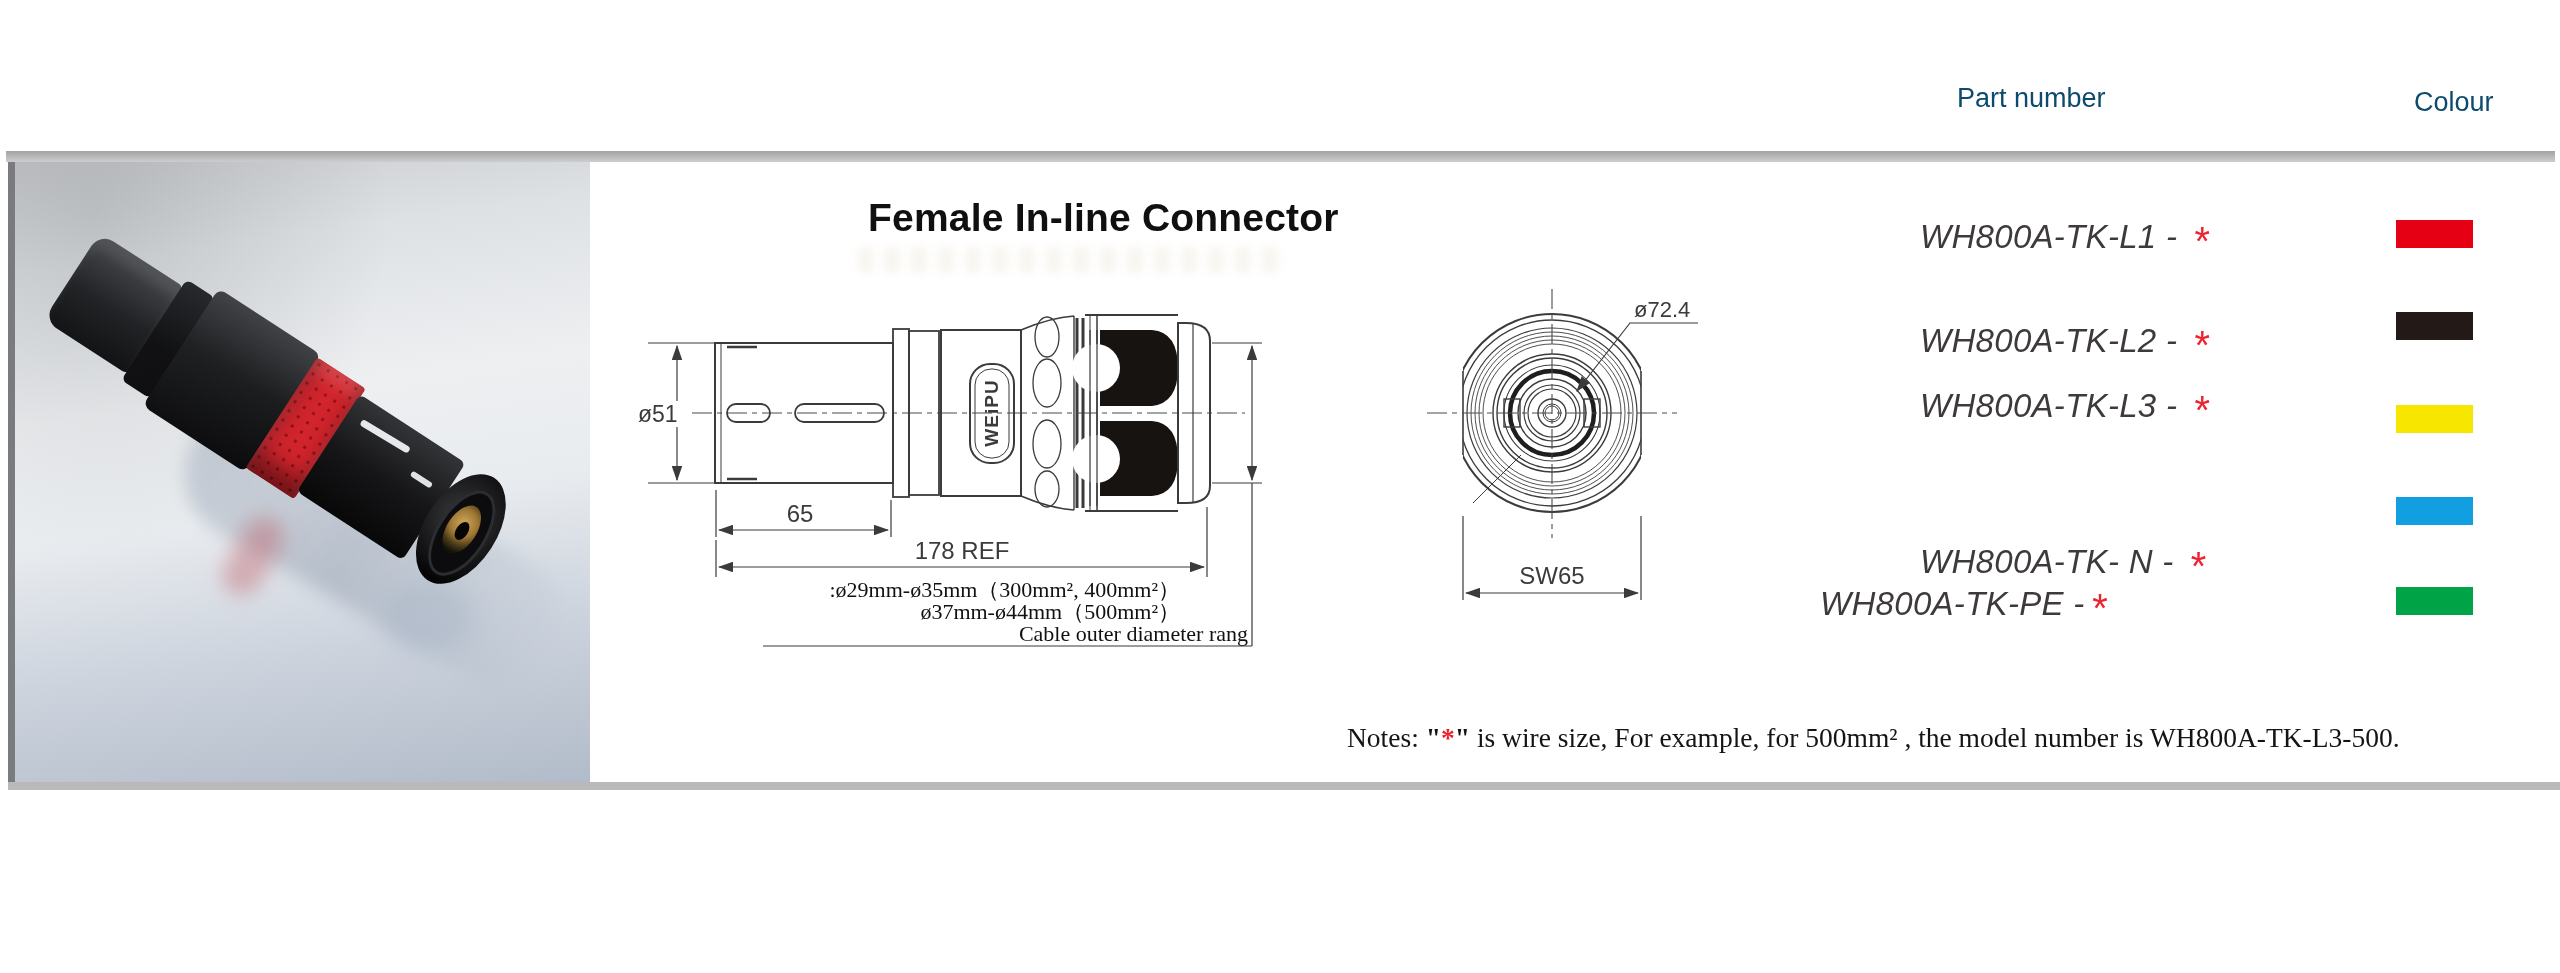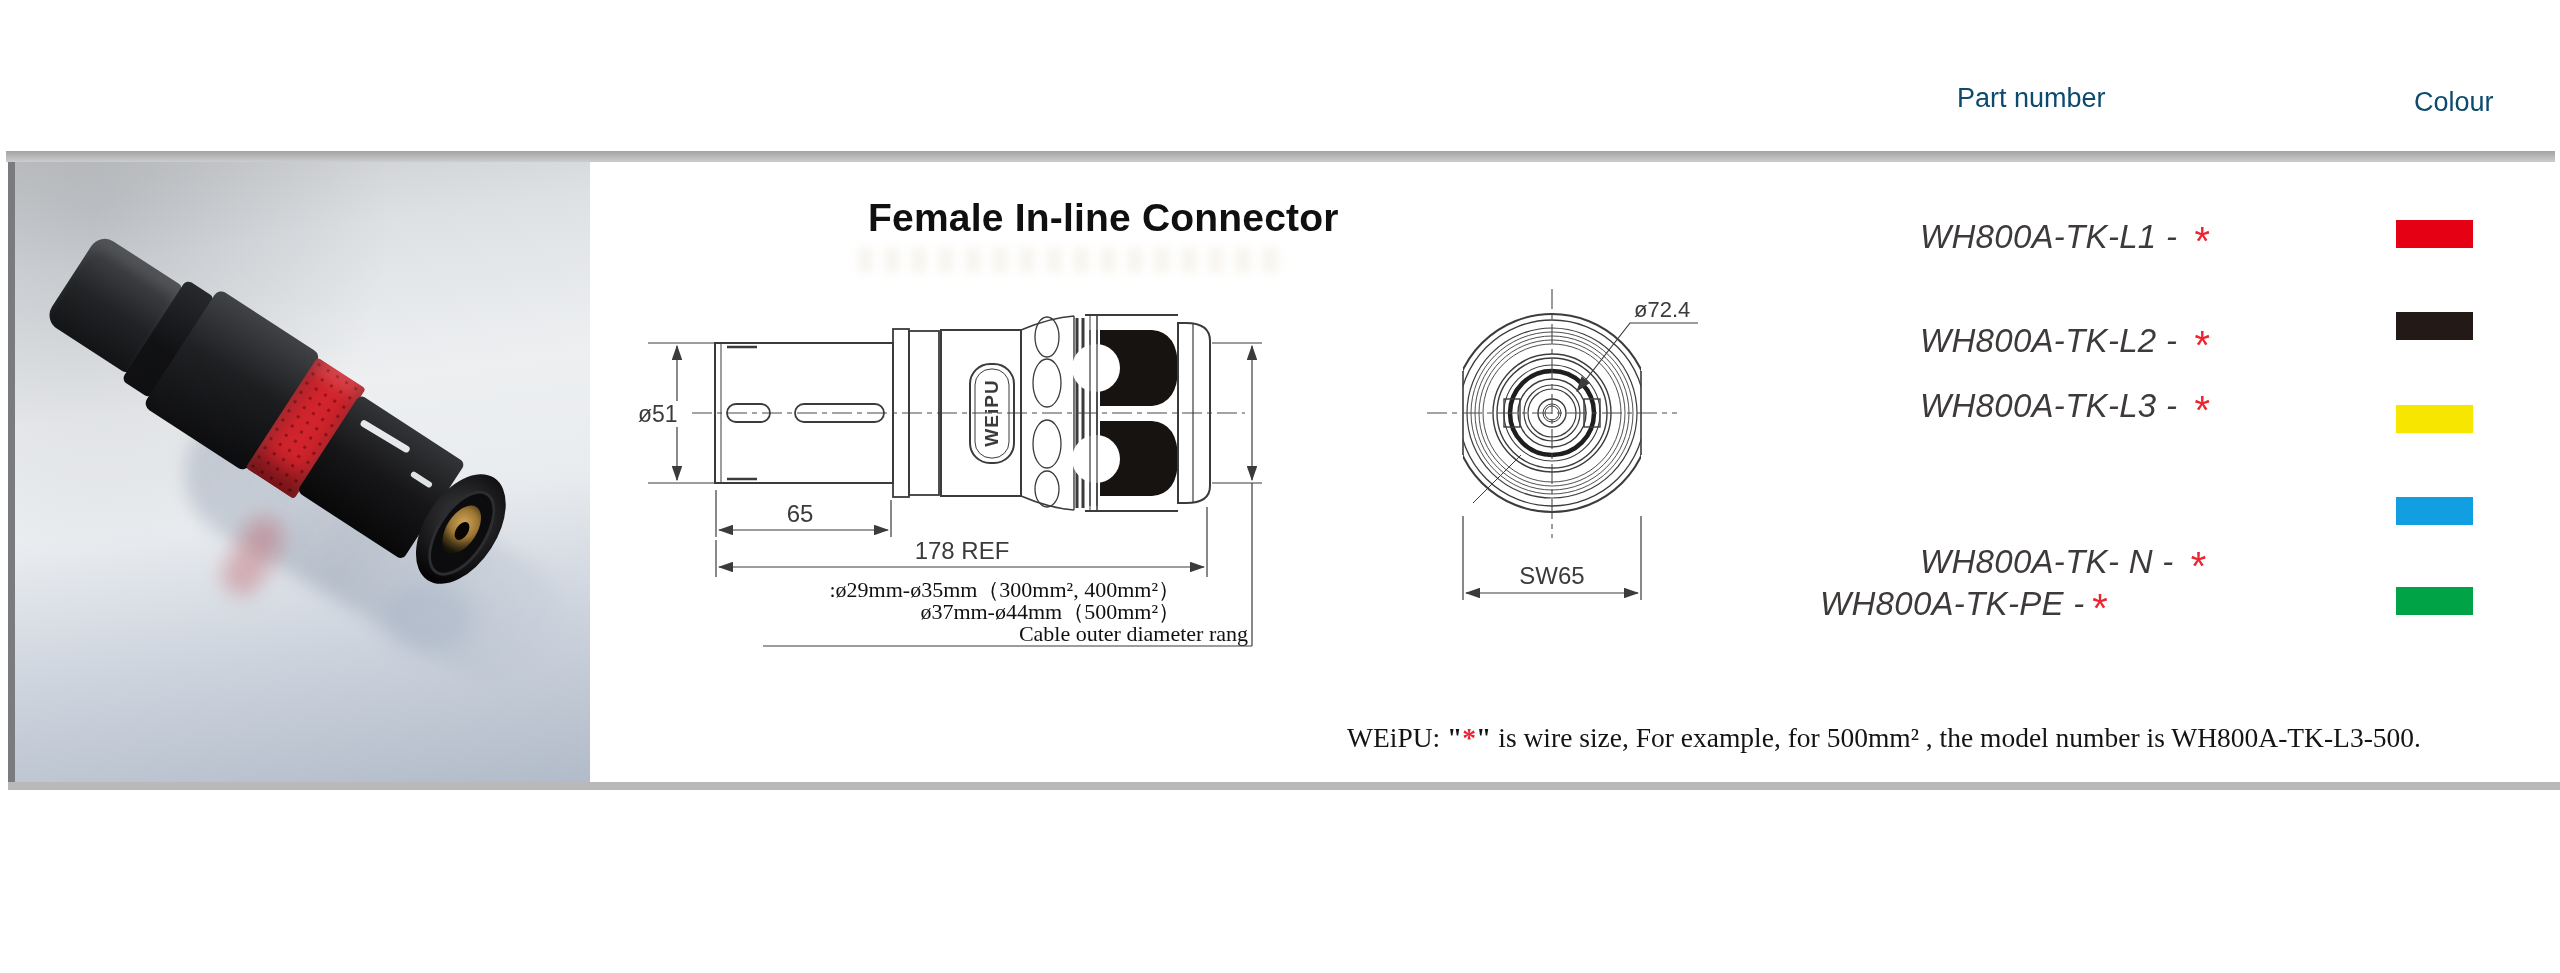--- a/index.html
+++ b/index.html
@@ -240,14 +240,14 @@
   <span>WH800A-TK- N - </span><span class="part-ast">*</span>
 </div>
 <div class="abs swatch" style="left: 2396px; top: 497px; background: rgb(18, 159, 226);"></div>
 
 <div class="abs part-row-label" style="left:1820px;top:583px;">
   <span>WH800A-TK-PE -</span><span class="part-ast">*</span>
 </div>
 <div class="abs swatch" style="left: 2396px; top: 587px; background: rgb(0, 164, 71);"></div>
 
 <div class="abs notes-line">
-  <span>WEiPU:  </span><span class="q">"</span><span class="ast">*</span><span class="q">"</span><span> is wire size,  For example, for 500mm² , the model number is WH800A-TK-L3-500.</span>
+  <span>Notes:  </span><span class="q">"</span><span class="ast">*</span><span class="q">"</span><span> is wire size,  For example, for 500mm² , the model number is WH800A-TK-L3-500.</span>
 </div>
 
 </body></html>

